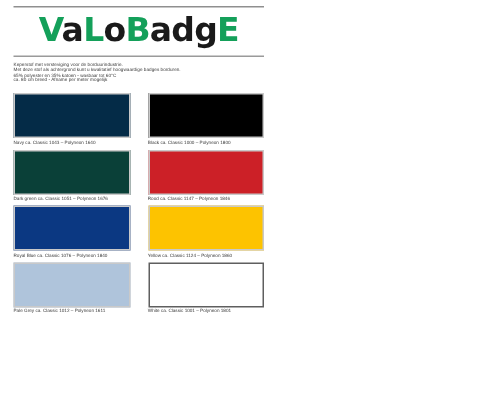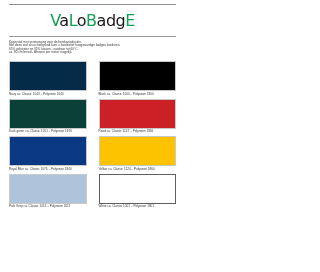--- a/index.html
+++ b/index.html
@@ -20,22 +20,22 @@
     height:1px;background:#8f8f8f;
     margin:4px 0 0 0;
   }
   .logo-wrap{
     text-align:center;
     padding:5px 0 3px 0;
   }
   .logo{
     display:inline-block;
     font-family:"DejaVu Sans", sans-serif;
-    font-weight:normal;
-    font-size:16px;
+    font-weight:bold;
+    font-size:22px;
     line-height:21px;
     letter-spacing:-0.5px;
     white-space:nowrap;
   }
   .logo .g{color:#14A05A;}
   .logo .k{color:#1a1a1a;}
   .rule-2{
     height:1px;background:#9a9a9a;
     margin:2px 0 4px 0;
   }

